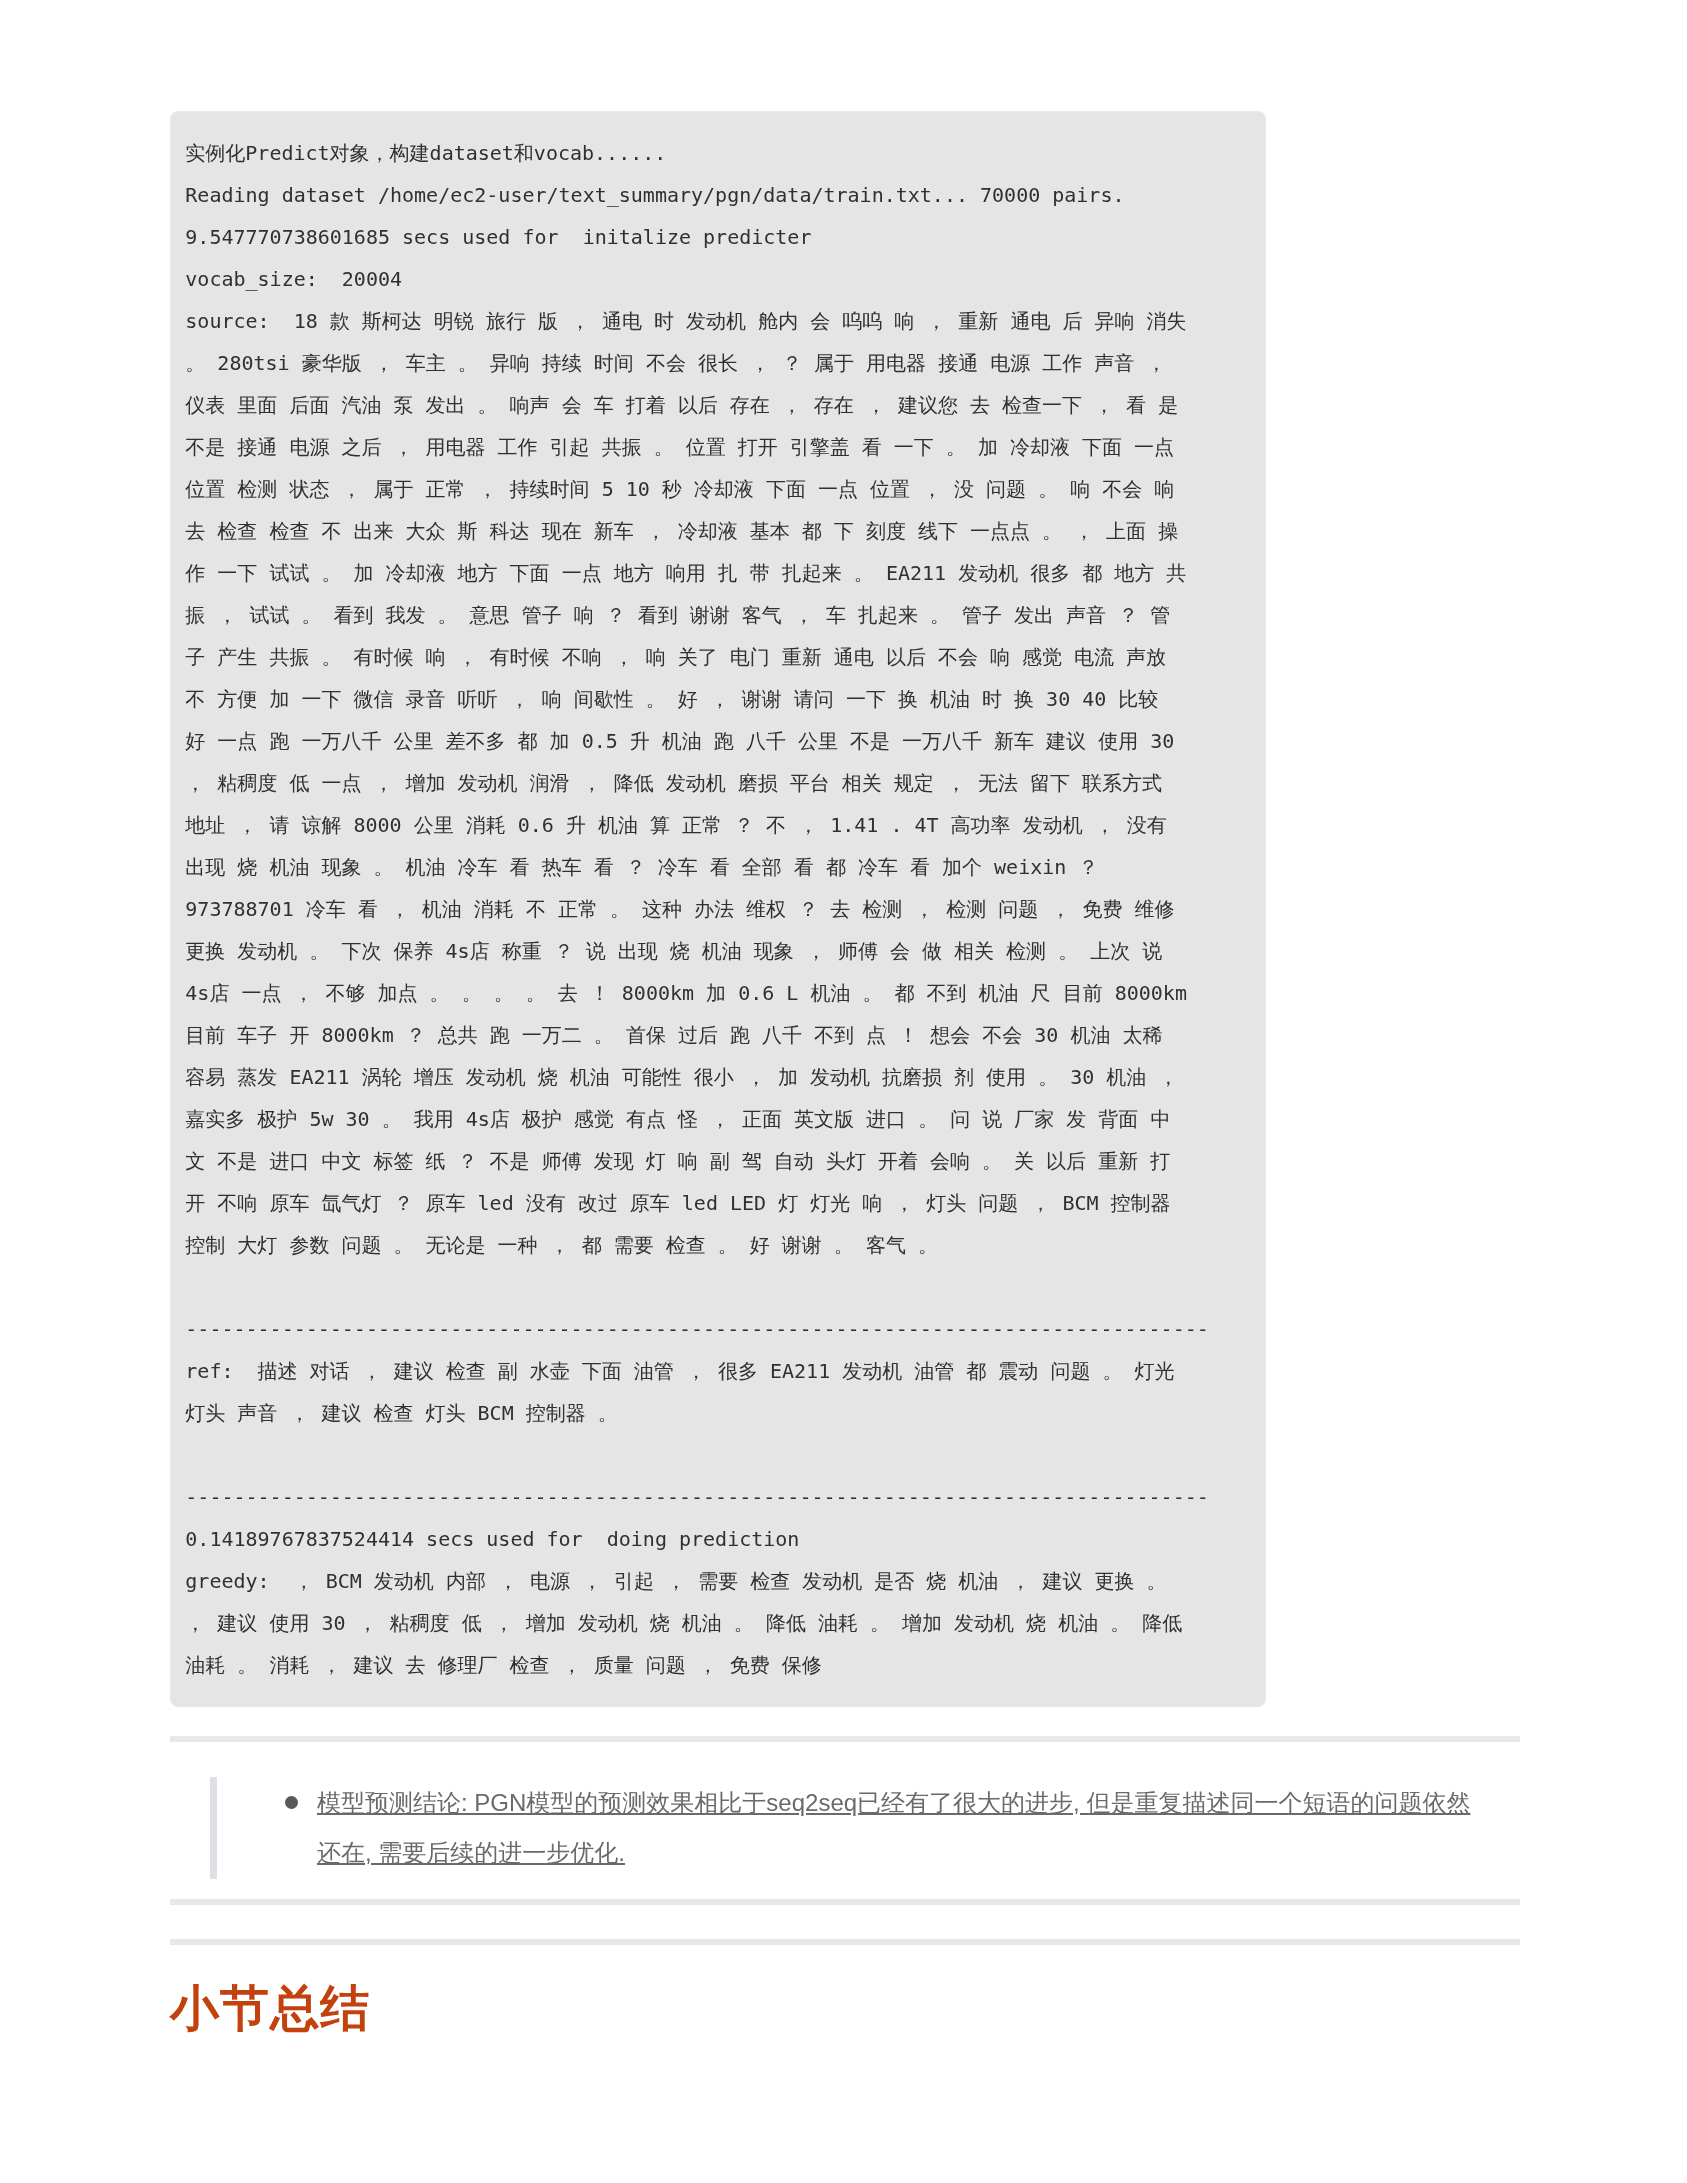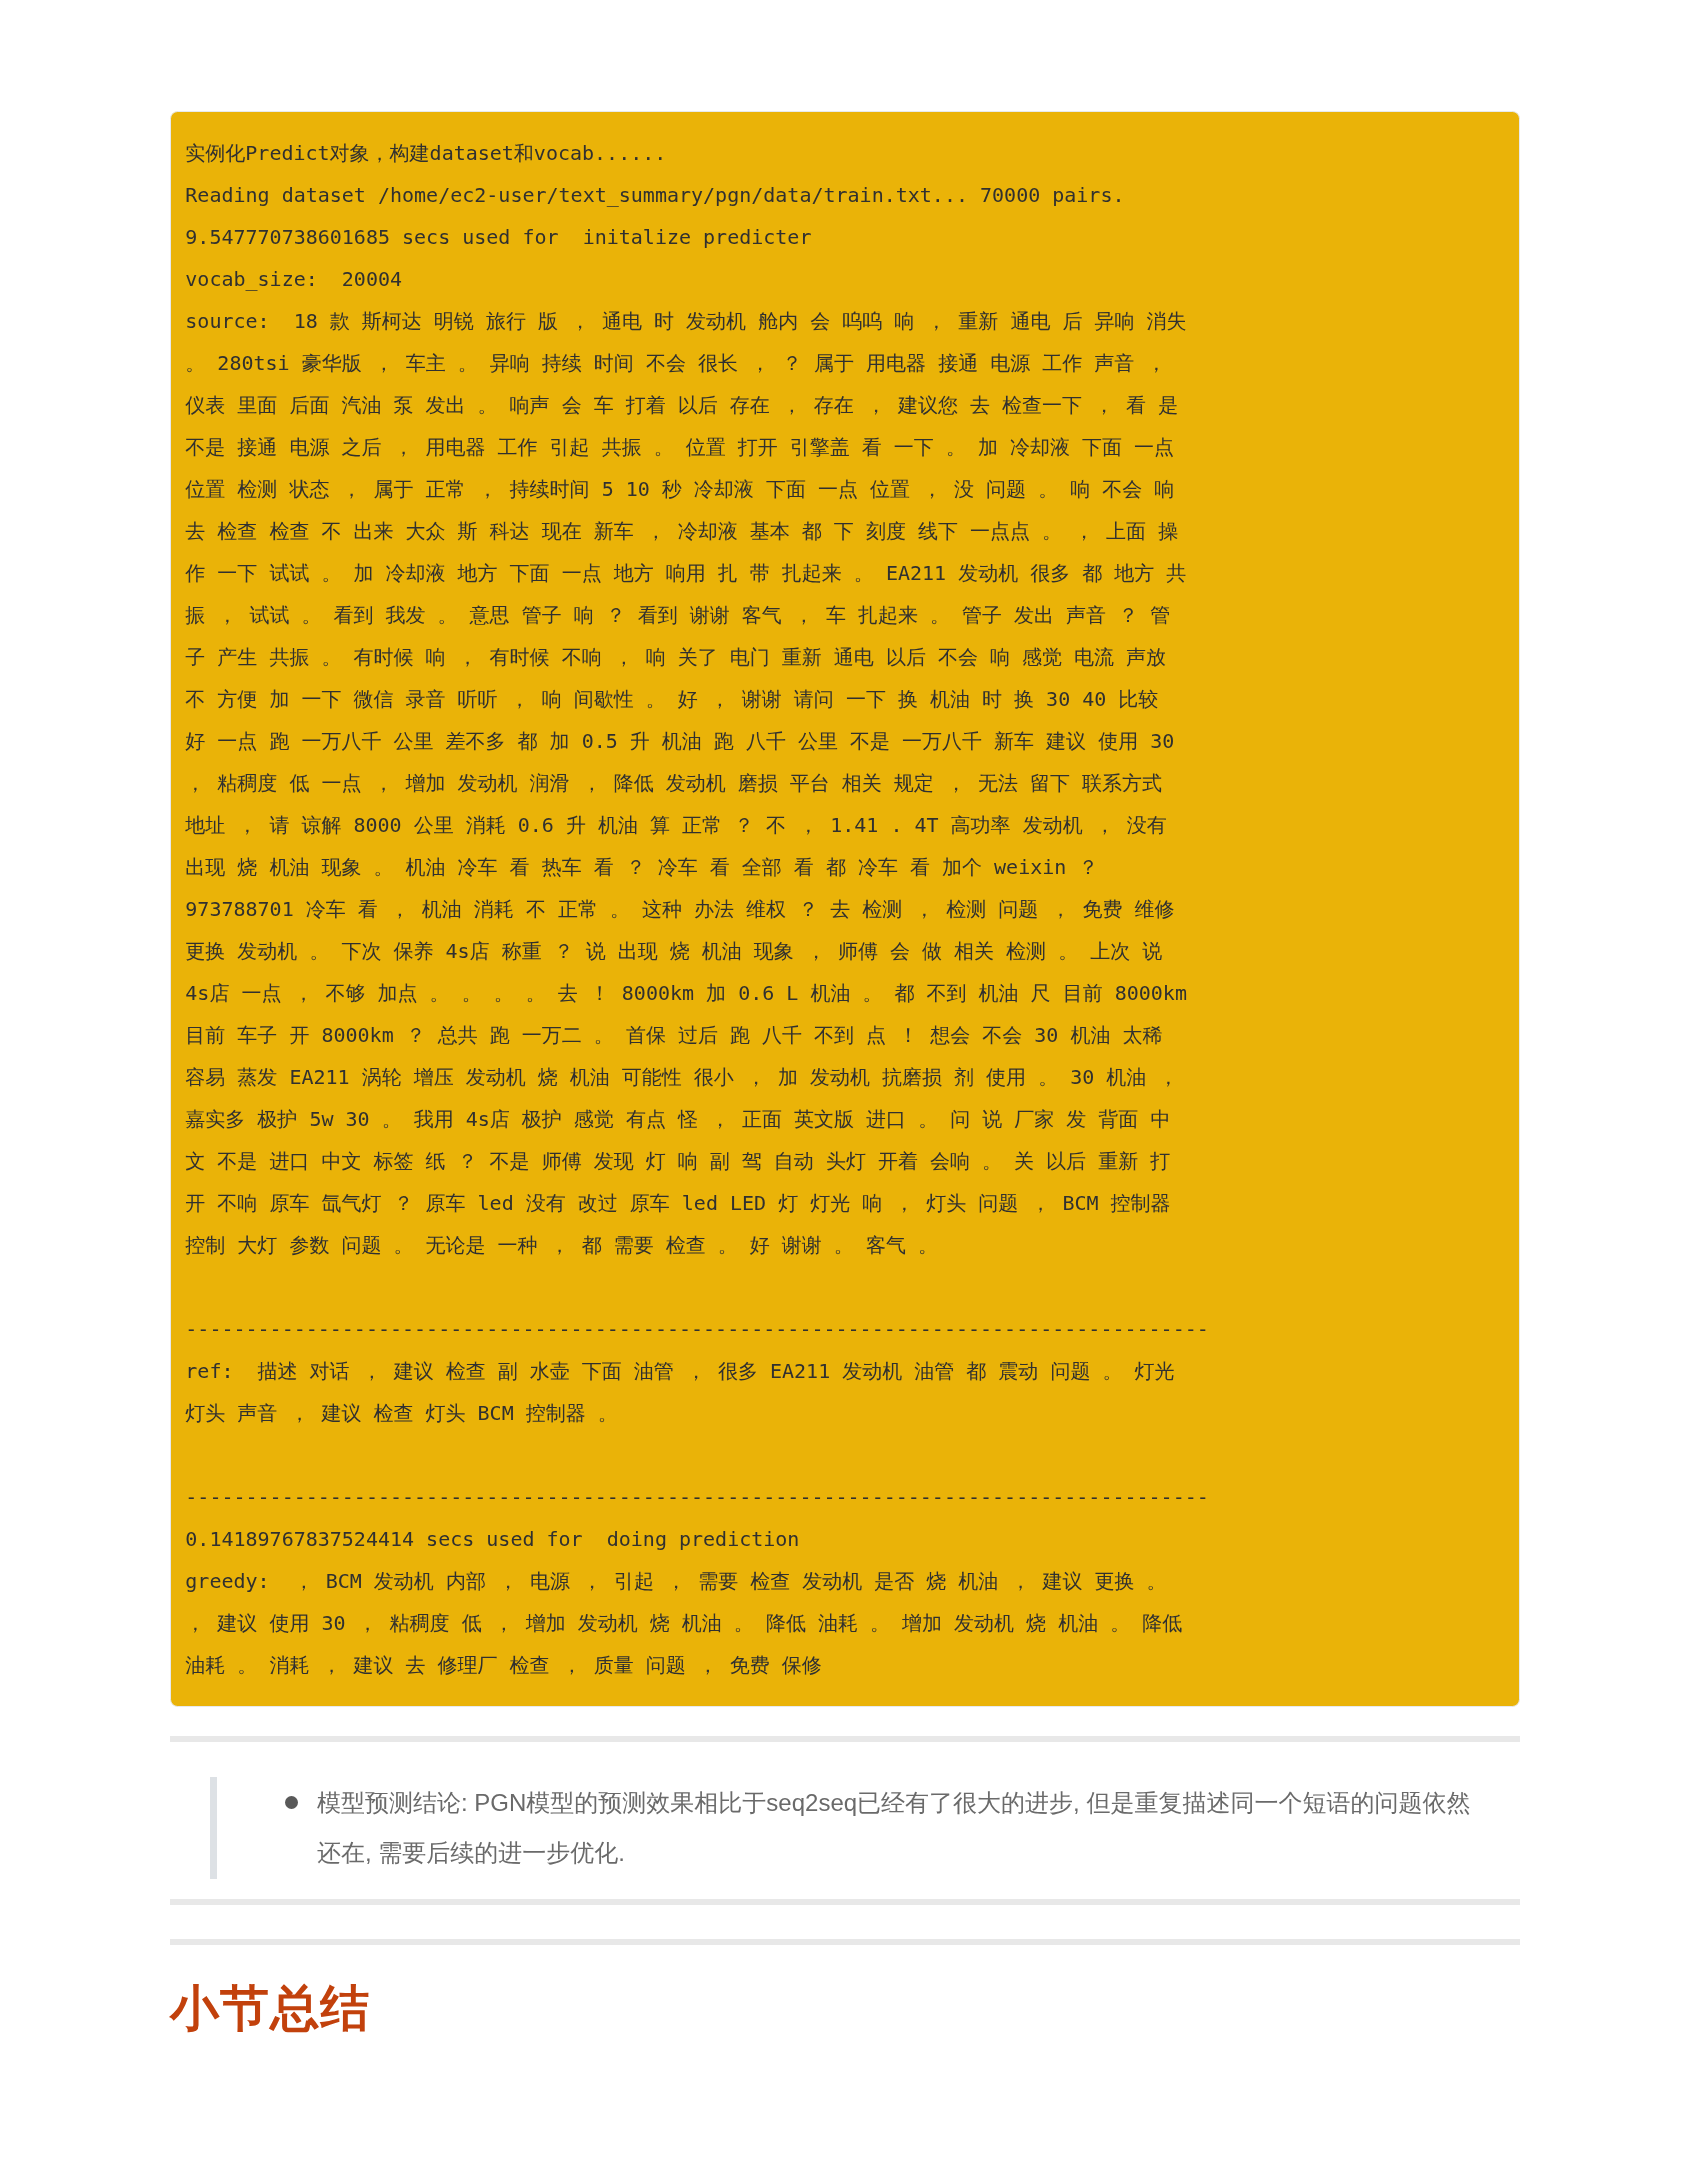--- a/index.html
+++ b/index.html
@@ -12,22 +12,22 @@
     font-family: "Liberation Sans", sans-serif;
   }
   .content {
     position: relative;
     width: 1350px;
     margin: 0 0 0 170px;
     padding-top: 111px;
   }
   .code-block {
     box-sizing: border-box;
-    width: 1350px;
-    background: #eab308;
+    width: 1096px;
+    background: #e5e5e5;
     border: 1.1px solid #e7eaed;
     border-radius: 7.7px;
     padding: 20.4px 15.4px 19.3px 14.3px;
   }
   .code-block pre {
     margin: 0;
     font-family: "DejaVu Sans Mono", monospace;
     font-size: 20px;
     line-height: 42px;
     color: #303030;
@@ -54,20 +54,21 @@
     padding: 0;
     list-style: none;
   }
   .quote li {
     position: relative;
     margin-left: 100px;
     max-width: 1213px;
     font-size: 24px;
     line-height: 50px;
     color: #6a6a6a;
+    text-decoration: underline;
   }
   .bullet-dot {
     position: absolute;
     left: -32px;
     top: 18px;
     width: 13.2px;
     height: 13.2px;
     border-radius: 50%;
     background: #595959;
   }

